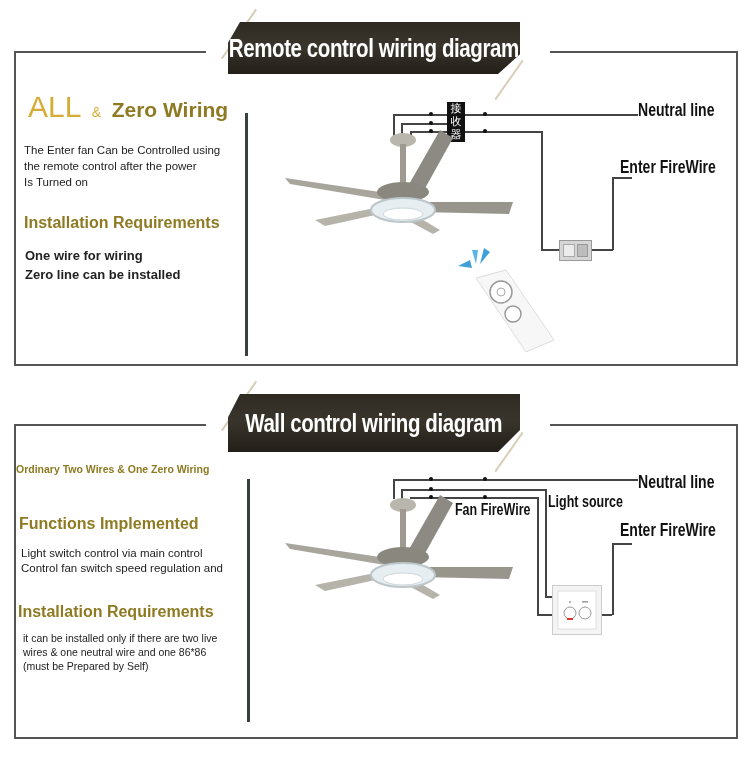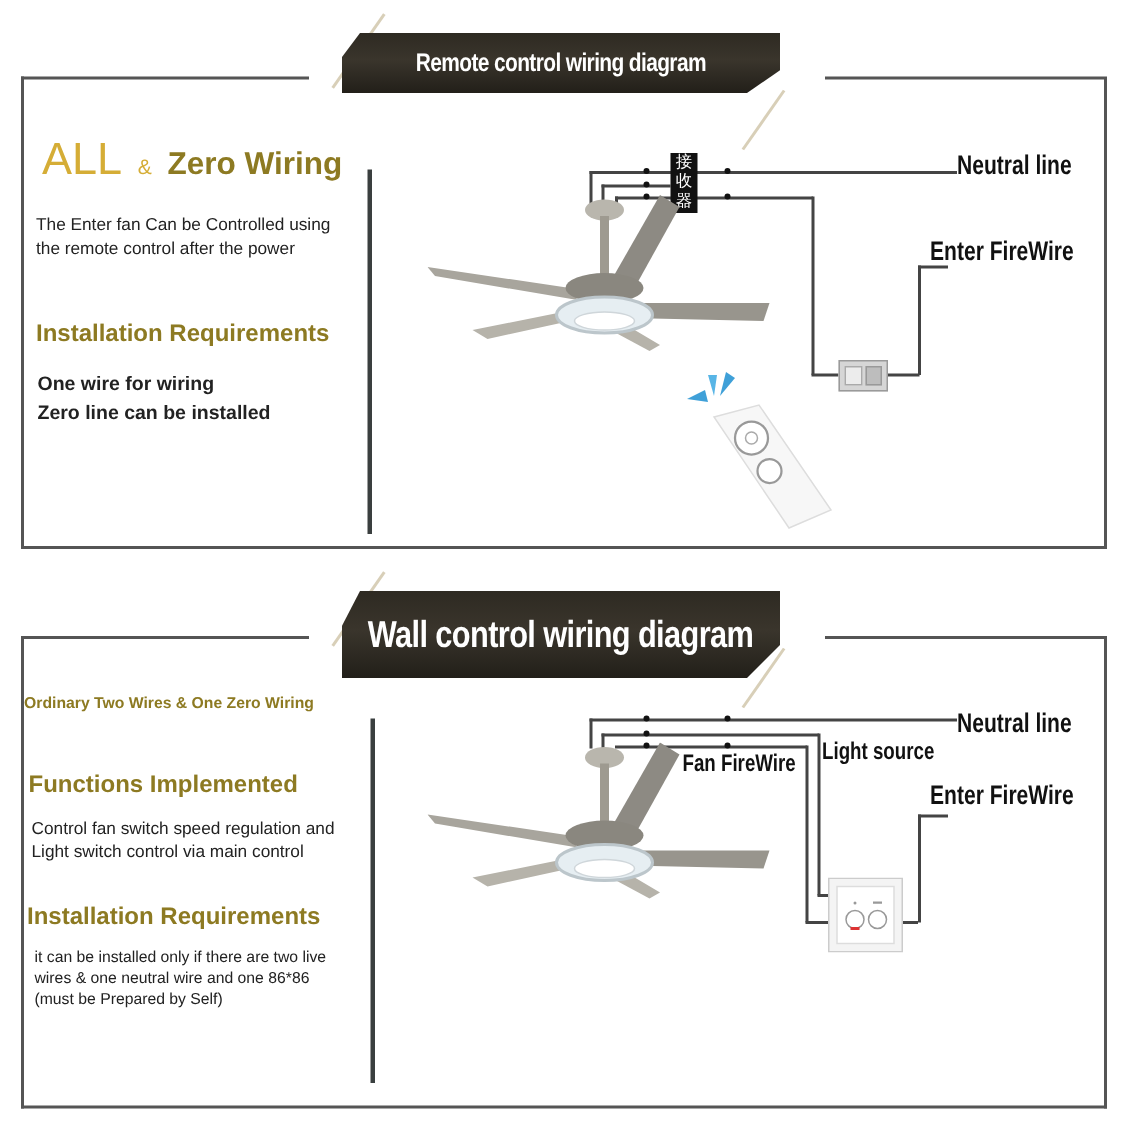--- a/index.html
+++ b/index.html
@@ -22,32 +22,33 @@
 <body>
 
 <div>
   <div class="frame-top" style="left:14px;top:51px;width:192px;"></div>
   <div class="frame-top" style="left:550px;top:51px;width:186px;"></div>
   <div class="frame" style="left:14px;top:51px;width:720px;height:313px;border-top:none;"></div>
 
   <div class="slash" style="left:238px;top:4px;height:60px;"></div>
   <div class="slash" style="left:508px;top:56px;height:48px;"></div>
 
-  <div class="banner" style="left:228px;top:22px;width:292px;height:40px;clip-path:polygon(12px 0,100% 0,100% 62%,calc(100% - 22px) 100%,0 100%,0 40%);font-size:17px;">
+  <div class="banner" style="left:228px;top:22px;width:292px;height:52px;clip-path:polygon(12px 0,100% 0,100% 62%,calc(100% - 22px) 100%,0 100%,0 40%);font-size:25px;">
     <span>Remote control wiring diagram</span>
   </div>
 
   <div class="abs" style="left:28px;top:90px;white-space:nowrap;">
     <span class="gold" style="font-size:30px;color:#d5ad36;">ALL</span>
     <span class="gold" style="font-size:14px;color:#d5ad36;margin:0 6px;">&amp;</span>
     <span class="olive" style="font-size:21px;">Zero Wiring</span>
   </div>
   <div class="abs txt" style="left:24px;top:142px;width:220px;">
     <div>The Enter fan Can be Controlled using</div>
     <div>the remote control after the  power</div>
+    <div>Is Turned on</div>
   </div>
   <div class="abs olive" style="left:24px;top:214px;font-size:16px;">Installation Requirements</div>
   <div class="abs txt" style="left:25px;top:246px;font-size:13px;line-height:19px;font-weight:bold;">
     <div>One wire for wiring</div>
     <div>Zero line can be installed</div>
   </div>
   <div class="vdiv" style="left:245px;top:113px;height:243px;"></div>
 
   <div class="wire" style="left:393px;top:114px;width:245px;height:1.5px;"></div>
   <div class="wire" style="left:393px;top:114px;width:1.5px;height:26px;"></div>
@@ -112,22 +113,22 @@
   <div class="slash" style="left:238px;top:376px;height:60px;"></div>
   <div class="slash" style="left:508px;top:428px;height:48px;"></div>
 
   <div class="banner" style="left:228px;top:394px;width:292px;height:58px;clip-path:polygon(12px 0,100% 0,100% 62%,calc(100% - 22px) 100%,0 100%,0 40%);font-size:25px;">
     <span>Wall control wiring diagram</span>
   </div>
 
   <div class="abs olive" style="left:16px;top:463px;font-size:10.5px;">Ordinary Two Wires &amp; One Zero  Wiring</div>
   <div class="abs olive" style="left:19px;top:515px;font-size:16px;">Functions Implemented</div>
   <div class="abs txt" style="left:21px;top:546px;font-size:11.5px;line-height:15px;">
+    <div>Light switch control via main control</div>
     <div>Control fan switch speed regulation and</div>
-    <div>Light switch control via main control</div>
   </div>
   <div class="abs olive" style="left:18px;top:603px;font-size:16px;">Installation Requirements</div>
   <div class="abs txt" style="left:23px;top:631px;font-size:10.5px;line-height:14px;">
     <div>it can be installed only if there are two live</div>
     <div>wires &amp; one neutral wire and one 86*86</div>
     <div>(must be Prepared by Self)</div>
   </div>
   <div class="vdiv" style="left:247px;top:479px;height:243px;"></div>
 
   <div class="wire" style="left:393px;top:479px;width:245px;height:1.5px;"></div>

